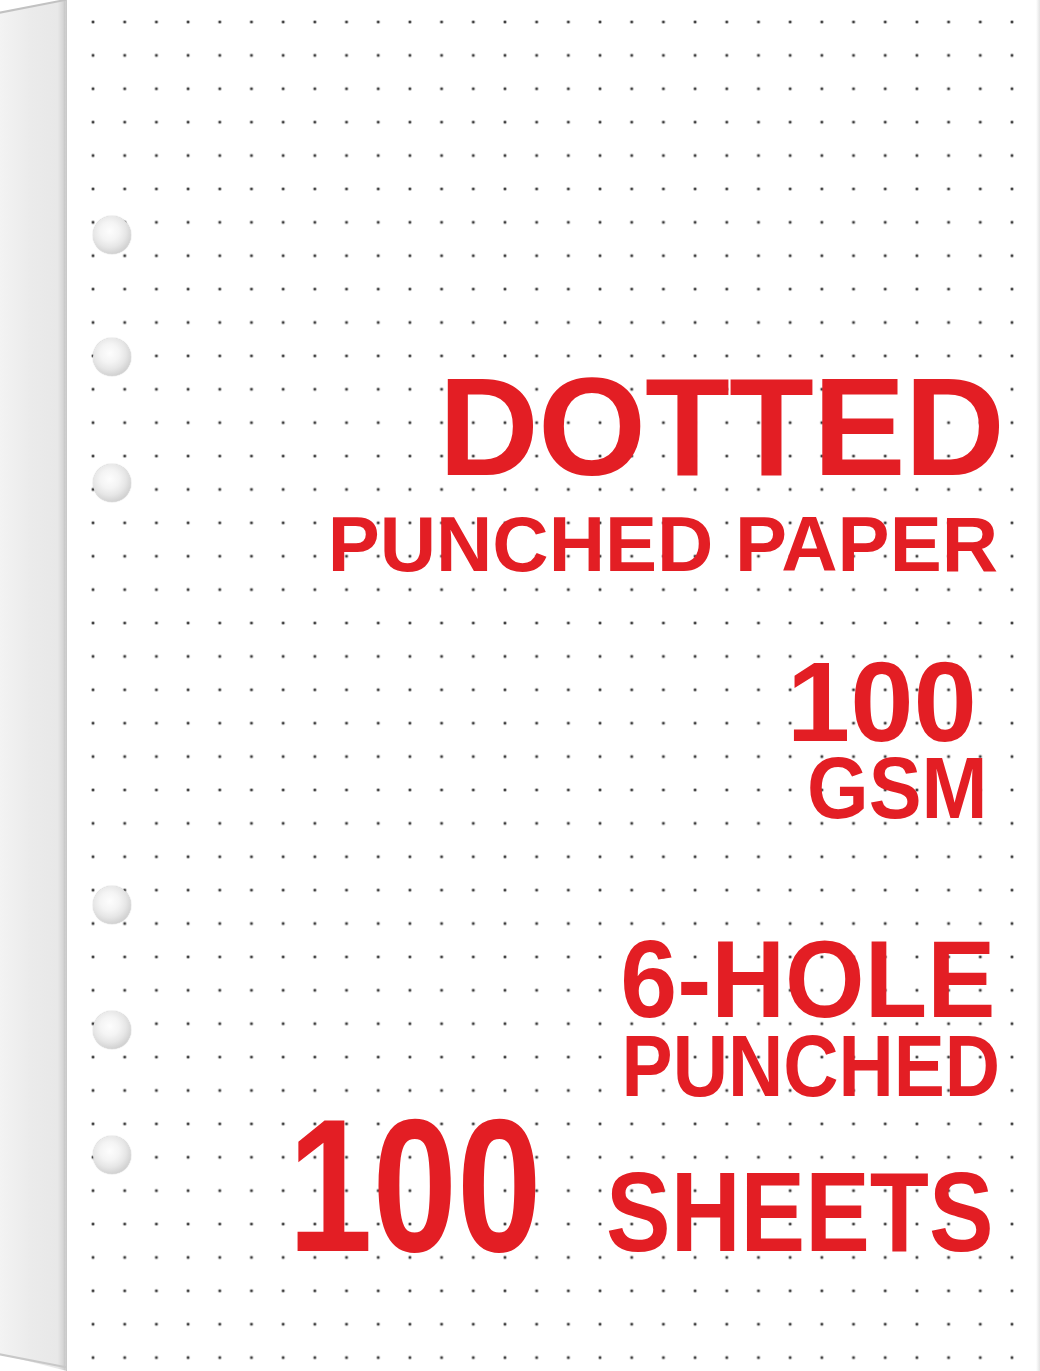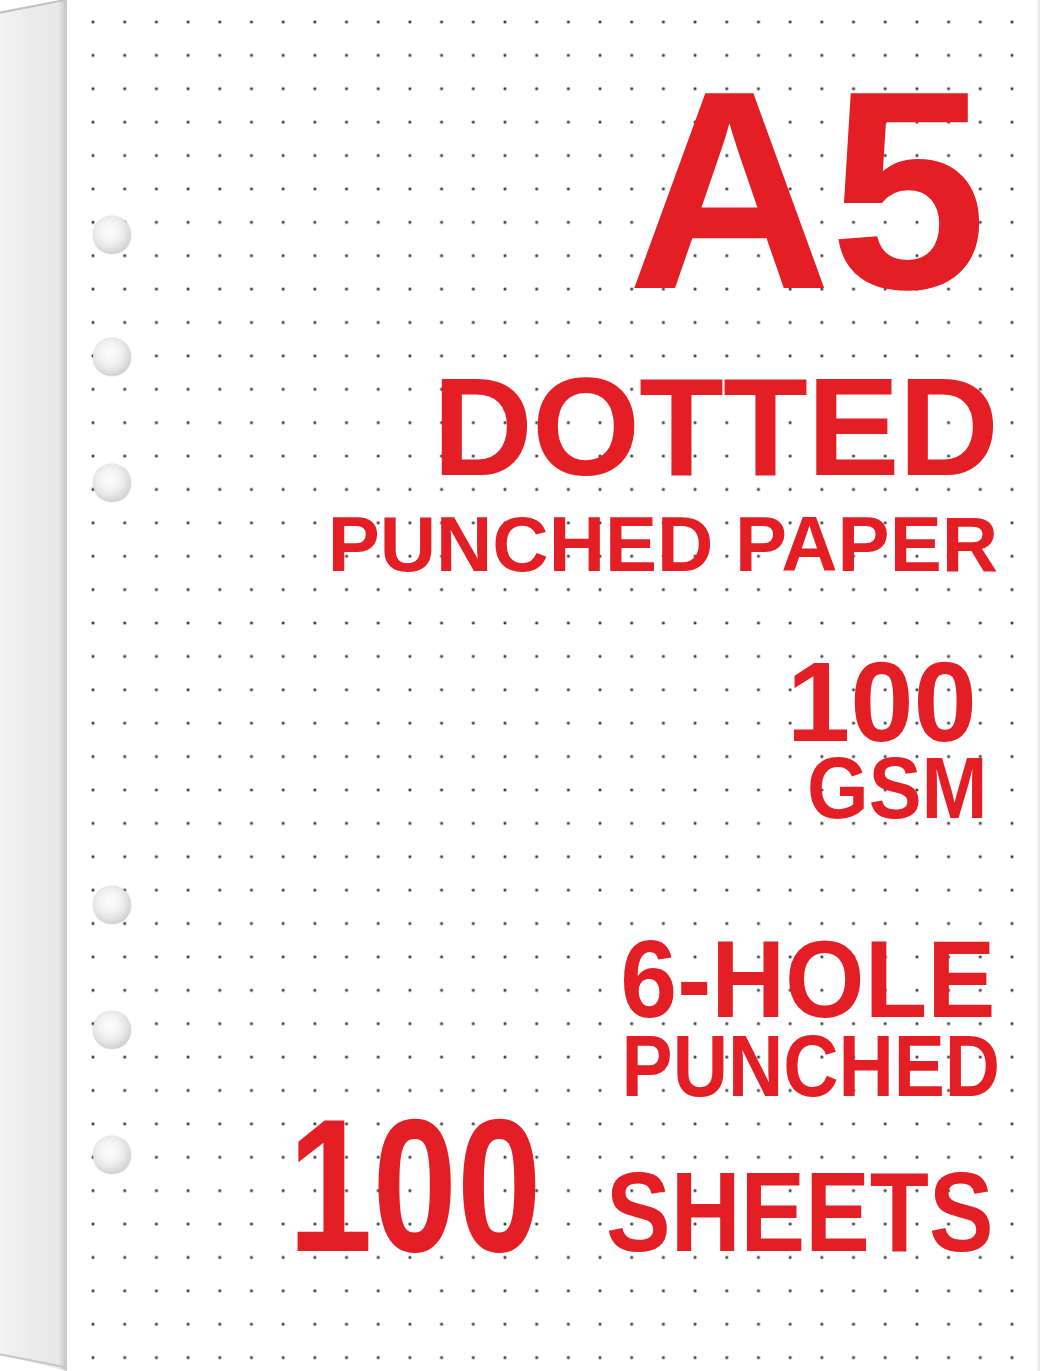--- a/index.html
+++ b/index.html
@@ -44,21 +44,21 @@
     background:radial-gradient(circle at 44% 40%,#fdfdfd 0%,#f4f4f4 30%,#e6e6e6 52%,#d2d2d2 72%,#b2b2b2 92%,#ababab 100%);
     box-shadow:0 0 1px rgba(120,120,120,.85);
   }
   .h1{top:216px}.h2{top:338px}.h3{top:464px}.h4{top:886px}.h5{top:1011px}.h6{top:1136px}
   
   .red {
     position:absolute; color:var(--red); font-weight:bold;
     line-height:1; white-space:nowrap;
   }
   #size-label   { top:49px;   right:55px; font-size:283px; letter-spacing:-2px; }
-  #style-label  { top:357px;  right:42px; font-size:139px; letter-spacing:-1px; }
+  #style-label  { top:357px;  right:36px; font-size:139px; letter-spacing:-1px; }
   #product-label{ top:505px;  right:42px; font-size:78px; }
   #weight-value { top:645px;  right:63px; font-size:114px; }
   #weight-unit  { top:744px;  right:53px; font-size:88px;  transform:scaleX(.9);  transform-origin:right top; }
   #punch-line1  { top:924px;  right:45px; font-size:110px; transform:scaleX(.93); transform-origin:right top; }
   #punch-line2  { top:1022px; right:40px; font-size:88px;  transform:scaleX(.87); transform-origin:right top; }
   #count-value  { top:1090px; left:288px; font-size:190px; transform:scaleX(.8);  transform-origin:left top; }
   #count-unit   { top:1155px; left:606px; font-size:114px; transform:scaleX(.85); transform-origin:left top; }
 </style>
 </head>
 <body>
@@ -74,21 +74,20 @@
     <div class="right-shade"></div>
   </div>
 
   <div class="hole h1"></div>
   <div class="hole h2"></div>
   <div class="hole h3"></div>
   <div class="hole h4"></div>
   <div class="hole h5"></div>
   <div class="hole h6"></div>
 
-  <div class="red" id="size-label">A5</div>
   <div class="red" id="style-label">DOTTED</div>
   <div class="red" id="product-label">PUNCHED PAPER</div>
   <div class="red" id="weight-value">100</div>
   <div class="red" id="weight-unit">GSM</div>
   <div class="red" id="punch-line1">6-HOLE</div>
   <div class="red" id="punch-line2">PUNCHED</div>
   <div class="red" id="count-value">100</div>
   <div class="red" id="count-unit">SHEETS</div>
 
 </div>

